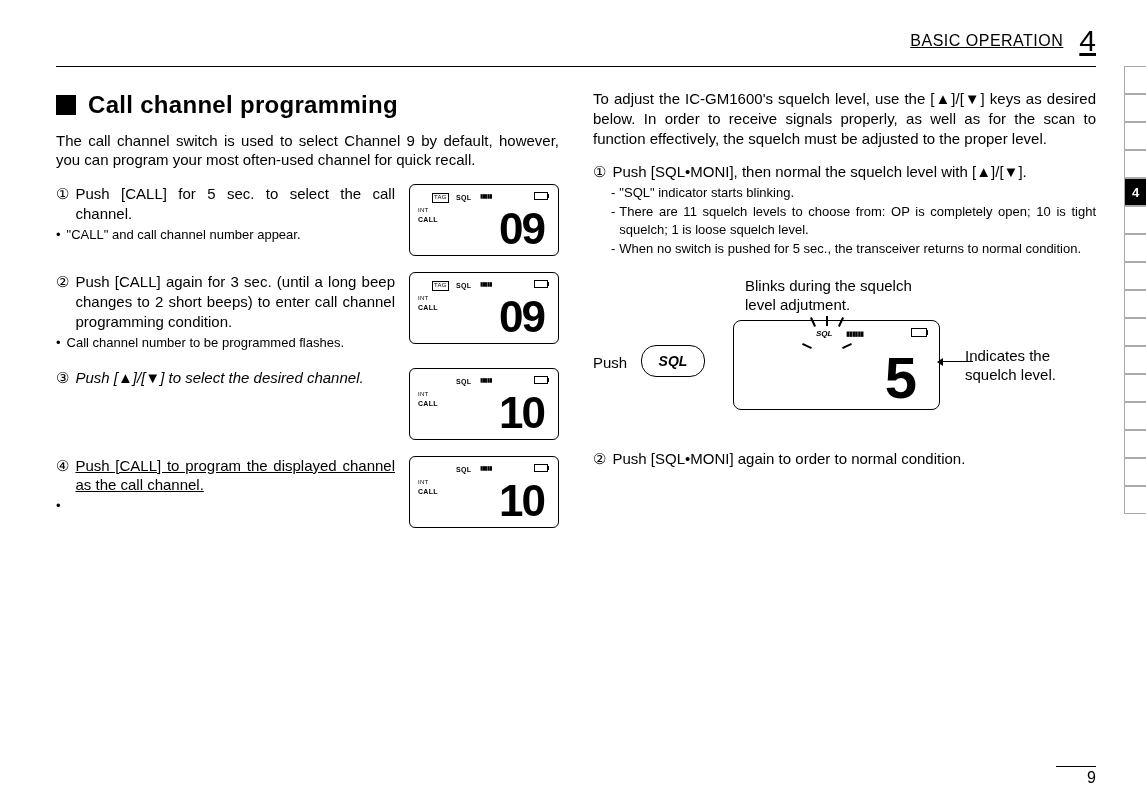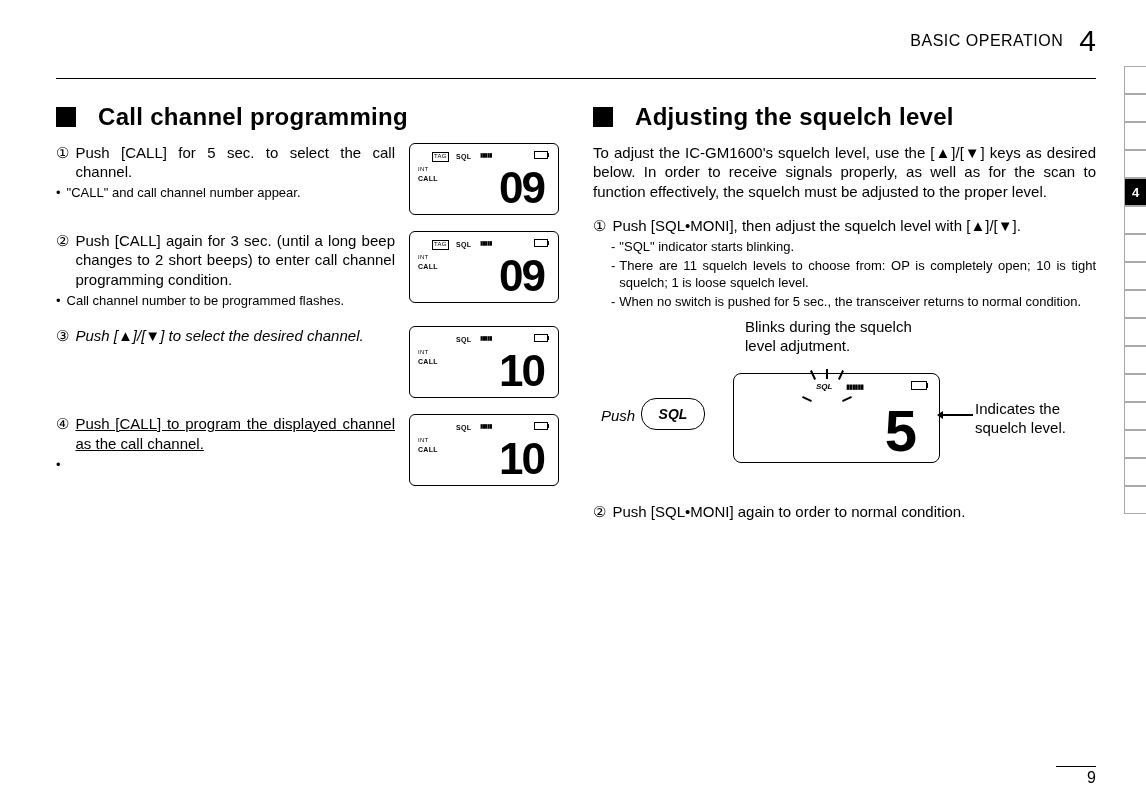--- a/index.html
+++ b/index.html
@@ -13,22 +13,23 @@
     box-sizing:border-box;
     padding:24px 50px 24px 56px;
   }
   
   .header{
     display:flex;
     justify-content:flex-end;
     align-items:center;
     gap:16px;
     border-bottom:1px solid #000;
-    padding-bottom:20px;
+    padding-bottom:8px;
     margin-bottom:22px;
+    text-decoration:underline;
   }
   .header-title{
     font-size:16px;
     letter-spacing:0.5px;
   }
   .header-num{
     font-size:30px;
     font-weight:300;
   }
   
@@ -38,21 +39,21 @@
   }
   .col{
     flex:1;
     font-size:15px;
     line-height:1.32;
   }
   
   .sec-head{
     display:flex;
     align-items:center;
-    gap:22px;
+    gap:12px;
     margin-bottom:10px;
   }
   .sq{
     width:20px;
     height:20px;
     background:#000;
     flex:0 0 auto;
   }
   .sec-title{
     font-size:24px;
@@ -120,21 +121,21 @@
     letter-spacing:-2px;
   }
   
   .diagram{
     position:relative;
     margin:6px 0 14px 0;
     height:170px;
   }
   .diag-caption-top{
     position:absolute;
-    top:0;left:152px;
+    top:12px;left:152px;
     font-size:15px;
     line-height:1.25;
   }
   .dia-lcd{
     position:absolute;
     top:55px;left:140px;
     width:205px;height:88px;
     border:1px solid #000;
     border-radius:8px;
   }
@@ -148,36 +149,35 @@
     font-family:"Arial Black",Arial,sans-serif;
     font-size:58px;font-weight:900;line-height:1;
   }
   
   .flash{
     position:absolute;
     width:2px;height:10px;background:#000;
   }
   .push-label{
     position:absolute;
-    top:88px;left:8px;
-    font-size:15px;
-    font-style:italic;
+    top:88px;left:0;
+    font-size:15px;
   }
   .push-btn{
     position:absolute;
     top:80px;left:48px;
     width:62px;height:30px;
     border:1px solid #000;
     border-radius:15px;
     display:flex;align-items:center;justify-content:center;
     font-style:italic;font-weight:700;font-size:14px;
   }
   .indicates{
     position:absolute;
-    top:82px;left:382px;
+    top:82px;left:372px;
     font-size:15px;
     line-height:1.25;
   }
   .arrow-line{
     position:absolute;
     top:96px;left:350px;
     width:30px;height:1.5px;background:#000;
   }
   .arrow-line::before{
     content:"";
@@ -245,20 +245,21 @@
   <div class="tab"></div>
 </div>
 
 <div class="cols">
 
   <div class="col">
     <div class="sec-head">
       <div class="sq"></div>
       <div class="sec-title">Call channel programming</div>
     </div>
+    <div class="intro">The call channel switch is used to select Channel 9 by default, however, you can program your most often-used channel for quick recall.</div>
 
     <div class="step">
       <div class="step-main">
         <div style="display:flex;gap:6px;">
           <span class="step-num">①</span>
           <span class="step-text" style="flex:1;">Push [CALL] for 5 sec. to select the call channel.</span>
         </div>
         <div class="note note-row">
           <span class="bullet">•</span>
           <span>"CALL" and call channel number appear.</span>
@@ -329,30 +330,26 @@
         <span class="tiny bars">▮▮▮▮▮</span>
         <span class="tiny batt"></span>
         <span class="tiny int">INT</span>
         <span class="tiny call">CALL</span>
         <span class="digits">10</span>
       </div>
     </div>
   </div>
 
   <div class="col">
-    <div class="sec-head">
-      <div class="sq"></div>
-      <div class="sec-title">Adjusting the squelch level</div>
-    </div>
     <div class="intro">To adjust the IC-GM1600's squelch level, use the [▲]/[▼] keys as desired below. In order to receive signals properly, as well as for the scan to function effectively, the squelch must be adjusted to the proper level.</div>
 
     <div style="margin-bottom:8px;">
       <div style="display:flex;gap:6px;">
         <span class="step-num">①</span>
-        <span class="step-text" style="flex:1;">Push [SQL•MONI], then adjust the squelch level with [▲]/[▼].</span>
+        <span class="step-text" style="flex:1;">Push [SQL•MONI], then normal the squelch level with [▲]/[▼].</span>
       </div>
       <div class="sub sub-row" style="margin-left:18px;">
         <span class="dash">-</span>
         <span>"SQL" indicator starts blinking.</span>
       </div>
       <div class="sub sub-row" style="margin-left:18px;">
         <span class="dash">-</span>
         <span style="text-align:justify;">There are 11 squelch levels to choose from: OP is completely open; 10 is tight squelch; 1 is loose squelch level.</span>
       </div>
       <div class="sub sub-row" style="margin-left:18px;">

